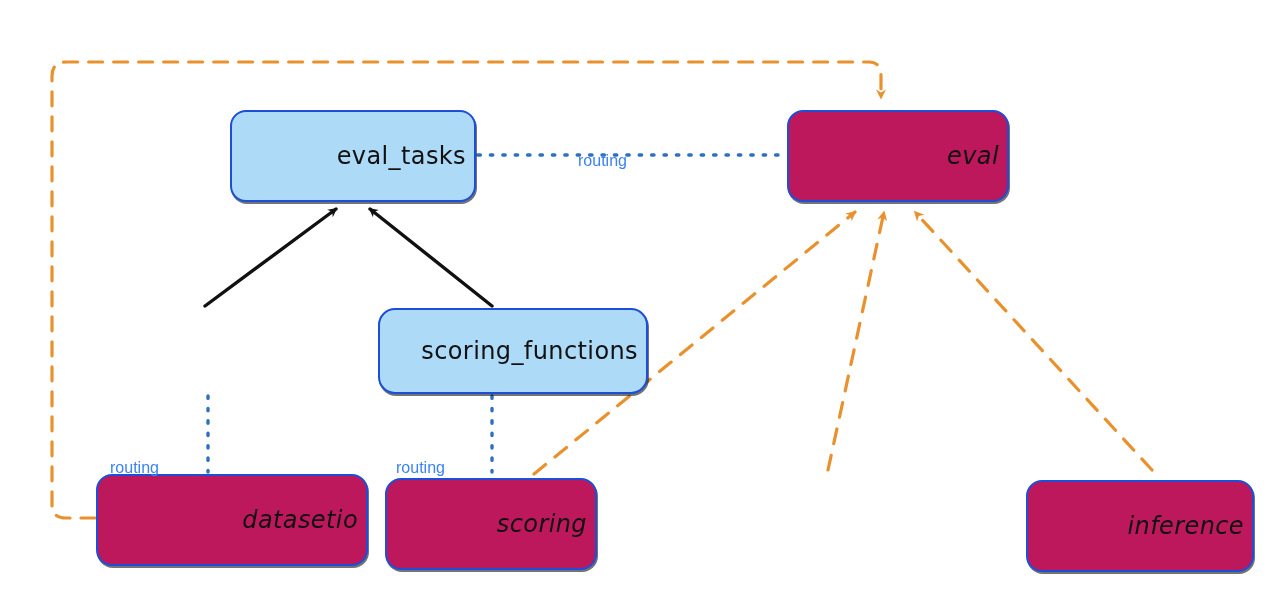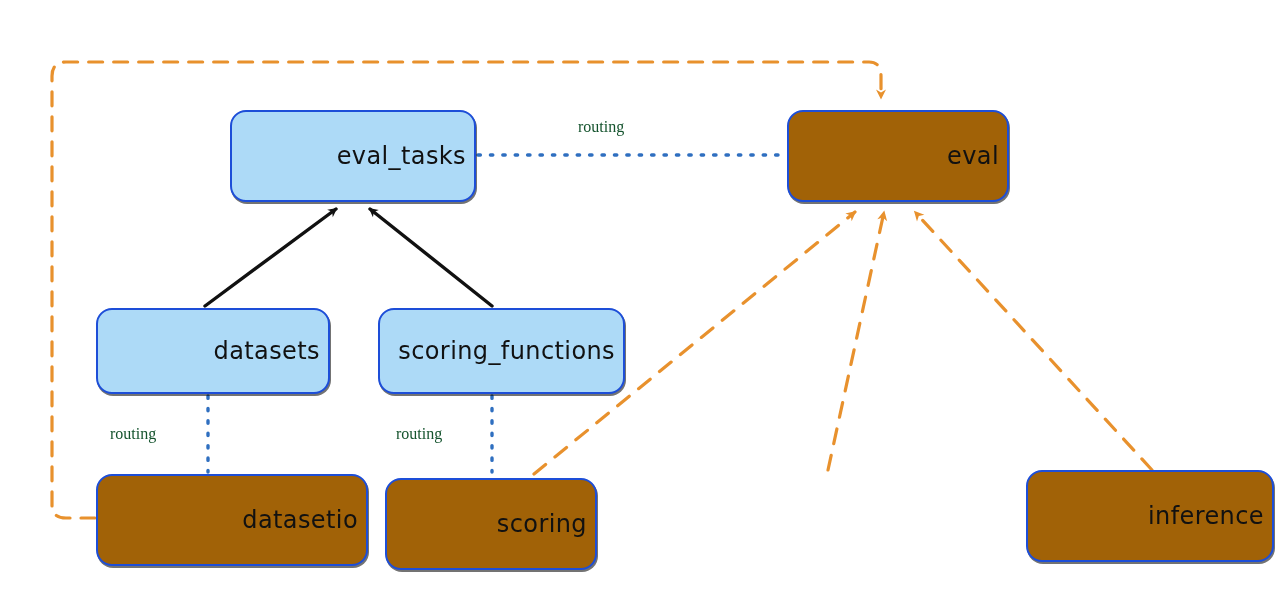--- a/index.html
+++ b/index.html
@@ -38,33 +38,34 @@
     justify-content: flex-end;
     text-align: center;
     color: #111111;
     font-family: "DejaVu Sans", sans-serif;
     font-size: 24px;
     letter-spacing: 0.4px;
     z-index: 3;
     box-shadow: 1px 2px 0 rgba(0,0,0,0.55);
   }
   .node.blue  { background: #addaf7; }
-  .node.green { background: #a16207; }
+  .node.green { background: #be185d; font-style: italic; }
   .node-label {
     pointer-events: none;
     padding: 0 8px;
     line-height: 1.1;
   }
   .edge-label {
     position: absolute;
-    color: #14532d;
-    font-family: Liberation Serif, serif;
+    color: #3b82f6;
+    font-family: Liberation Sans, sans-serif;
     font-size: 16px;
     z-index: 4;
     white-space: nowrap;
+    margin-top: 34px;
   }
 </style>
 </head>
 <body>
 
 <div id="canvas">
 
   <svg class="layer" viewBox="0 0 1280 596">
     <defs>
       <marker id="arrow-black" markerWidth="11" markerHeight="11" refX="8" refY="5.5" orient="auto" markerUnits="userSpaceOnUse">
@@ -95,38 +96,35 @@
   </svg>
 
   <div class="node blue" style="left:230px; top:110px; width:246px; height:92px;">
     <span class="node-label">eval_tasks</span>
   </div>
 
   <div class="node green" style="left:787px; top:110px; width:222px; height:92px;">
     <span class="node-label">eval</span>
   </div>
 
-  <div class="node blue" style="left:96px; top:308px; width:234px; height:86px;">
-    <span class="node-label">datasets</span>
-  </div>
 
-  <div class="node blue" style="left:378px; top:308px; width:247px; height:86px;">
+  <div class="node blue" style="left:378px; top:308px; width:270px; height:86px;border-radius:17px;">
     <span class="node-label">scoring_functions</span>
   </div>
 
   <div class="node green" style="left:96px; top:474px; width:272px; height:92px;">
     <span class="node-label">datasetio</span>
   </div>
 
   <div class="node green" style="left:385px; top:478px; width:212px; height:92px;">
     <span class="node-label">scoring</span>
   </div>
 
 
-  <div class="node green" style="left:1026px; top:470px; width:248px; height:92px;">
+  <div class="node green" style="left:1026px; top:480px; width:228px; height:92px;">
     <span class="node-label">inference</span>
   </div>
 
   <div class="edge-label" style="left:578px; top:118px;">routing</div>
 
   <div class="edge-label" style="left:110px; top:425px;">routing</div>
 
   <div class="edge-label" style="left:396px; top:425px;">routing</div>
 
 </div>

